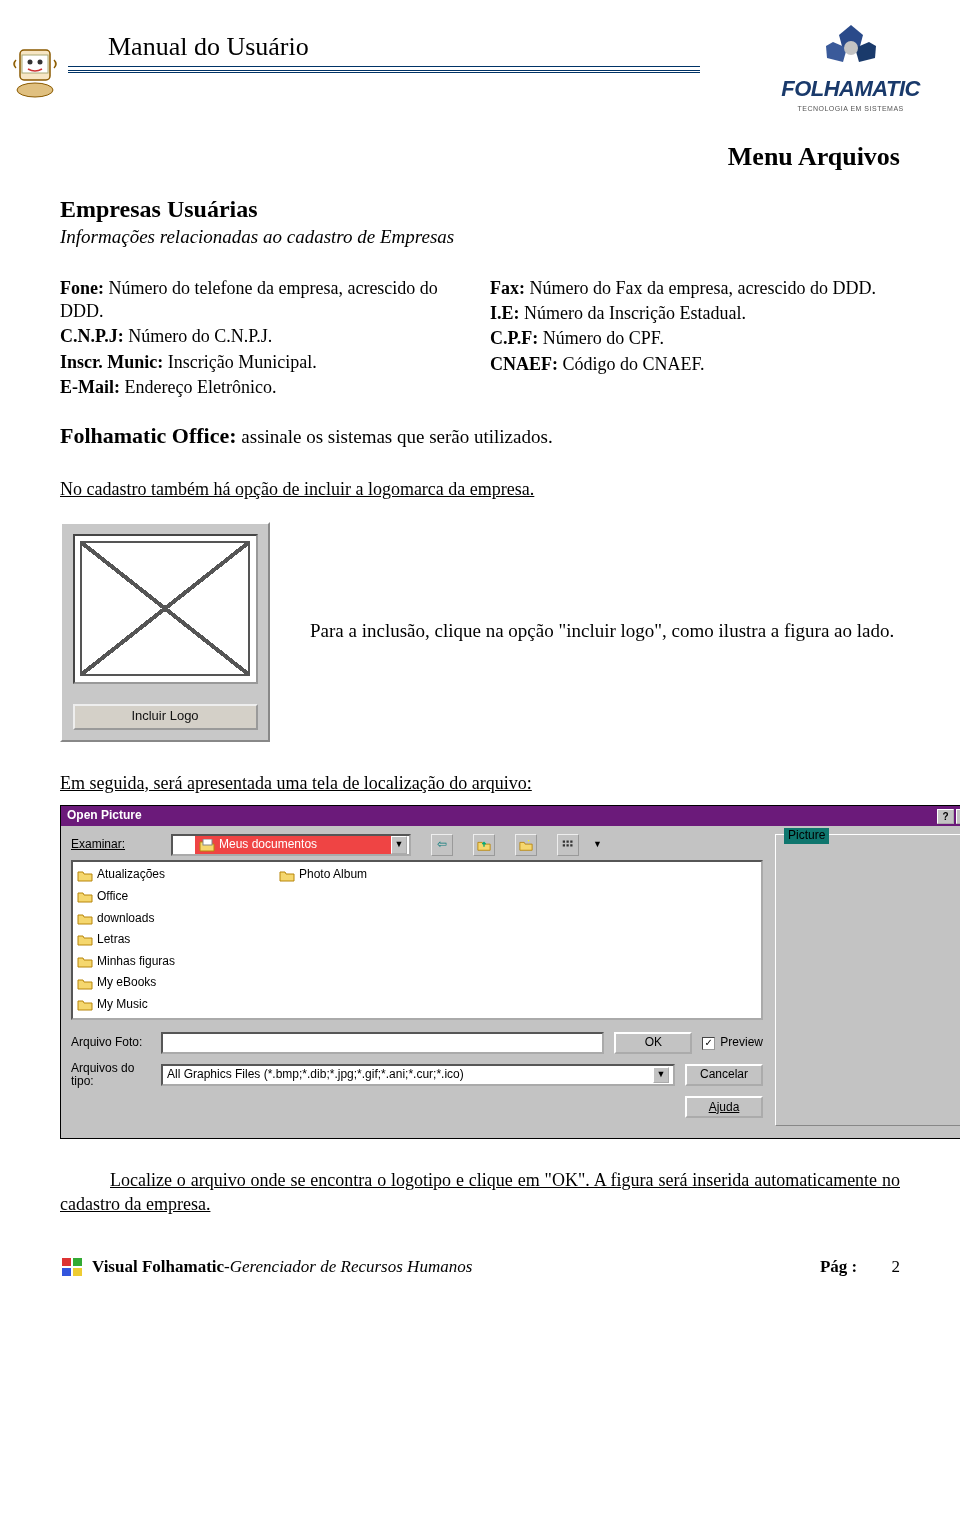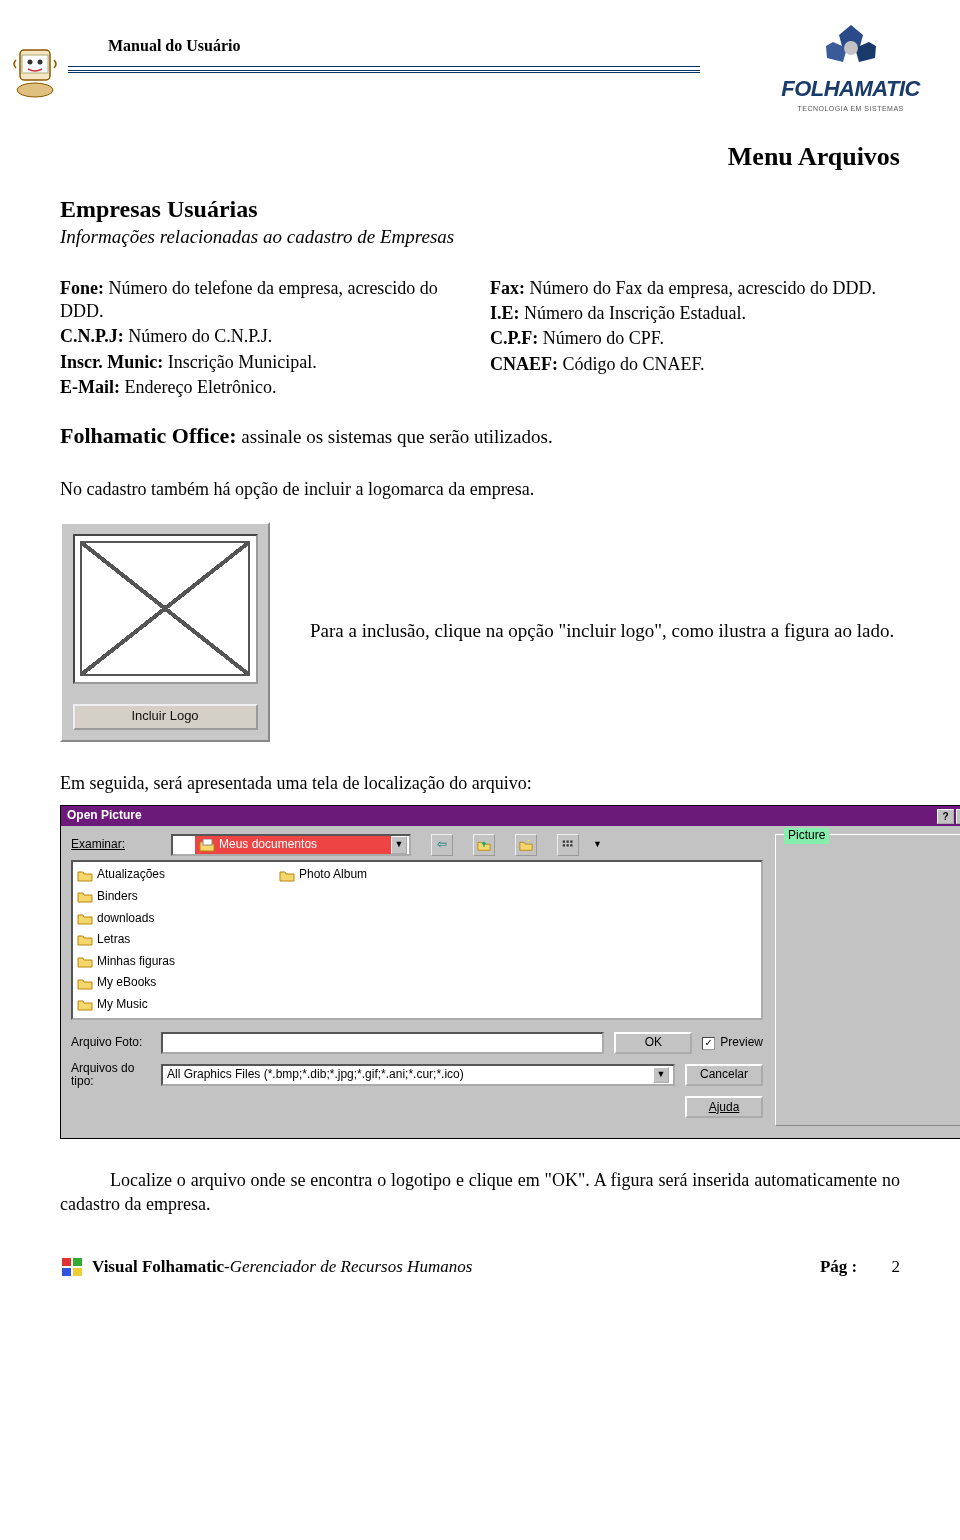--- a/index.html
+++ b/index.html
@@ -14,22 +14,22 @@
     padding: 30px 60px 20px 60px;
     position: relative;
   }
   .page-header { position: relative; height: 80px; margin-bottom: 30px; }
   .mascot {
     position: absolute; left: -50px; top: 10px;
     width: 55px; height: 60px;
   }
   .mascot svg { width: 100%; height: 100%; }
   .header-title {
-    position: absolute; left: 48px; top: 6px;
-    font-weight: bold; font-size: 16px;
+    position: absolute; left: 48px; top: 0;
+    font-weight: normal; font-size: 26px;
   }
   .header-rule {
     position: absolute; left: 8px; right: 200px; top: 40px;
     height: 4px; border-top: 3px double #003366;
   }
   .header-rule2 {
     position: absolute; left: 8px; right: 200px; top: 36px;
     height: 1px; background: #003366;
   }
   .brand-logo {
@@ -46,21 +46,21 @@
   .two-col { display: flex; gap: 20px; margin-bottom: 20px; }
   .two-col > div { flex: 1; }
   .field-line { margin: 2px 0; }
   .field-line .lbl { font-weight: bold; }
 
   .folham-line { font-size: 22px; margin: 18px 0 28px 0; }
   .folham-line .big { font-weight: bold; }
   .folham-line .rest { font-size: 19px; }
 
   .indent { margin-left: 50px; }
-  .para { margin: 10px 0; }
+  .para { margin: 10px 0; text-decoration: underline; }
 
   .logo-block { display: flex; gap: 40px; align-items: center; margin: 20px 0 30px 0; }
   .logo-panel {
     width: 210px; background: #c8c8c8; border: 2px solid #888;
     border-top-color: #fff; border-left-color: #fff; padding: 10px;
   }
   .logo-thumb {
     width: 185px; height: 150px; background: #fff; border: 2px inset #999;
     margin: 0 auto 20px auto; display: flex; align-items: center; justify-content: center;
   }
@@ -128,21 +128,21 @@
   }
   .dlg-btn {
     width: 78px; height: 22px; background: #c3c3c3; border: 2px outset #fff;
     display: flex; align-items: center; justify-content: center; font-size: 12px;
   }
   .dlg-right {
     width: 190px; border: 1px solid #888; border-top-color:#fff; border-left-color:#fff;
     position: relative; padding: 8px;
   }
   .dlg-right .groupbox-label {
-    position: absolute; top: -7px; left: 8px; background: #86efac; padding: 0 4px; font-size: 12px;
+    position: absolute; top: -7px; left: 8px; background: #0f766e; padding: 0 4px; font-size: 12px;
   }
   .preview-chk { display: flex; align-items: center; gap: 5px; font-size: 12px; }
   .chkbox { width: 13px; height: 13px; background: #fff; border: 1px inset #999; display:flex; align-items:center; justify-content:center; font-size:10px; line-height:1; }
 
   .footer-logo { display:inline-block; width:26px; height:22px; vertical-align:middle; margin-right:6px; }
   .page-footer { margin-top: 40px; font-size: 17px; display:flex; align-items:flex-end; }
   .page-footer .ft-left { display:flex; align-items:center; }
   .page-footer .vf { font-weight: bold; }
   .page-footer .sub { font-style: italic; }
   .page-footer .ft-right { margin-left: auto; font-weight: bold; }
@@ -270,21 +270,21 @@
         <div class="file-item">
             <svg class="folder-icon" viewBox="0 0 16 13">
               <path d="M1 3h5l1 2h8v7H1z" fill="#f5d76e" stroke="#b8860b"></path>
             </svg>
             <span>Atualizações</span>
           </div>
         <div class="file-item">
             <svg class="folder-icon" viewBox="0 0 16 13">
               <path d="M1 3h5l1 2h8v7H1z" fill="#f5d76e" stroke="#b8860b"></path>
             </svg>
-            <span>Binders</span>
+            <span>Office</span>
           </div>
         <div class="file-item">
             <svg class="folder-icon" viewBox="0 0 16 13">
               <path d="M1 3h5l1 2h8v7H1z" fill="#f5d76e" stroke="#b8860b"></path>
             </svg>
             <span>downloads</span>
           </div>
         <div class="file-item">
             <svg class="folder-icon" viewBox="0 0 16 13">
               <path d="M1 3h5l1 2h8v7H1z" fill="#f5d76e" stroke="#b8860b"></path>

